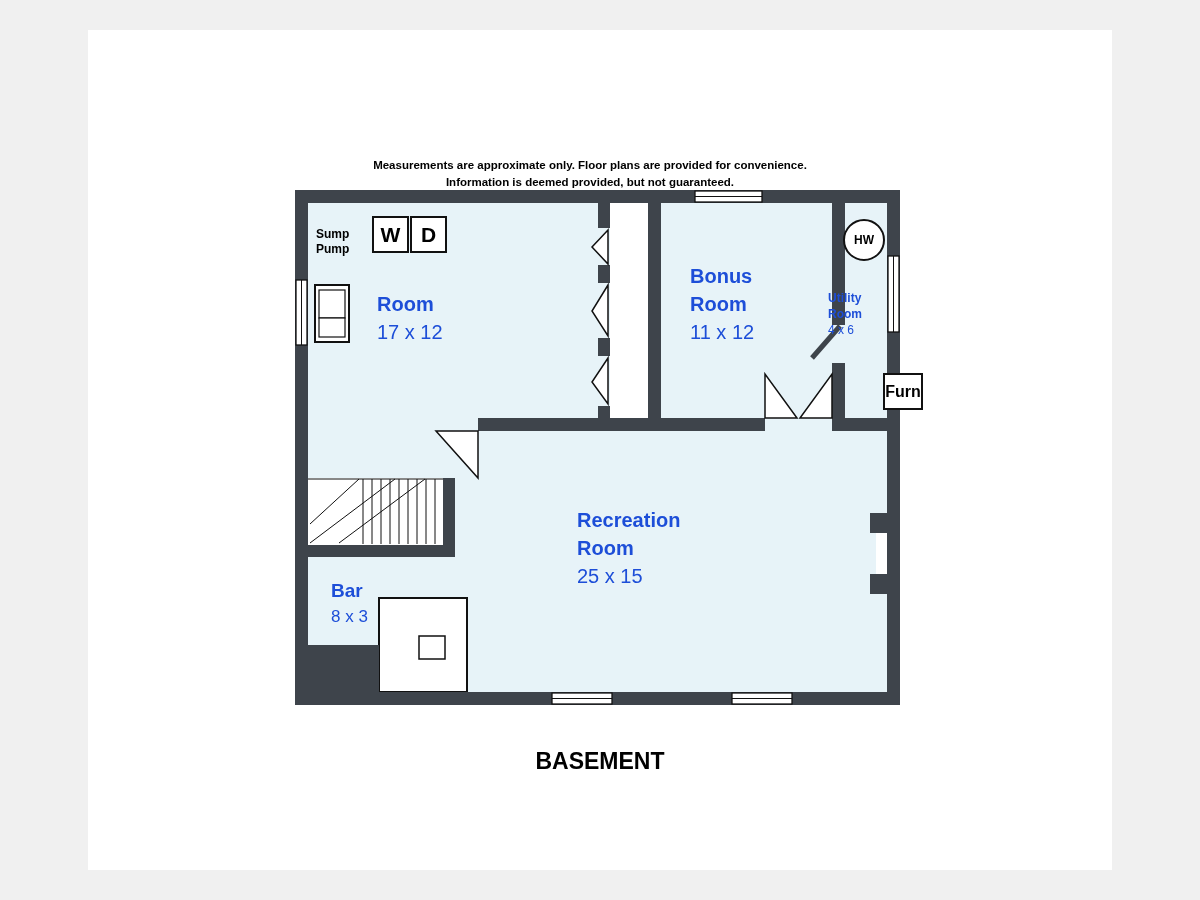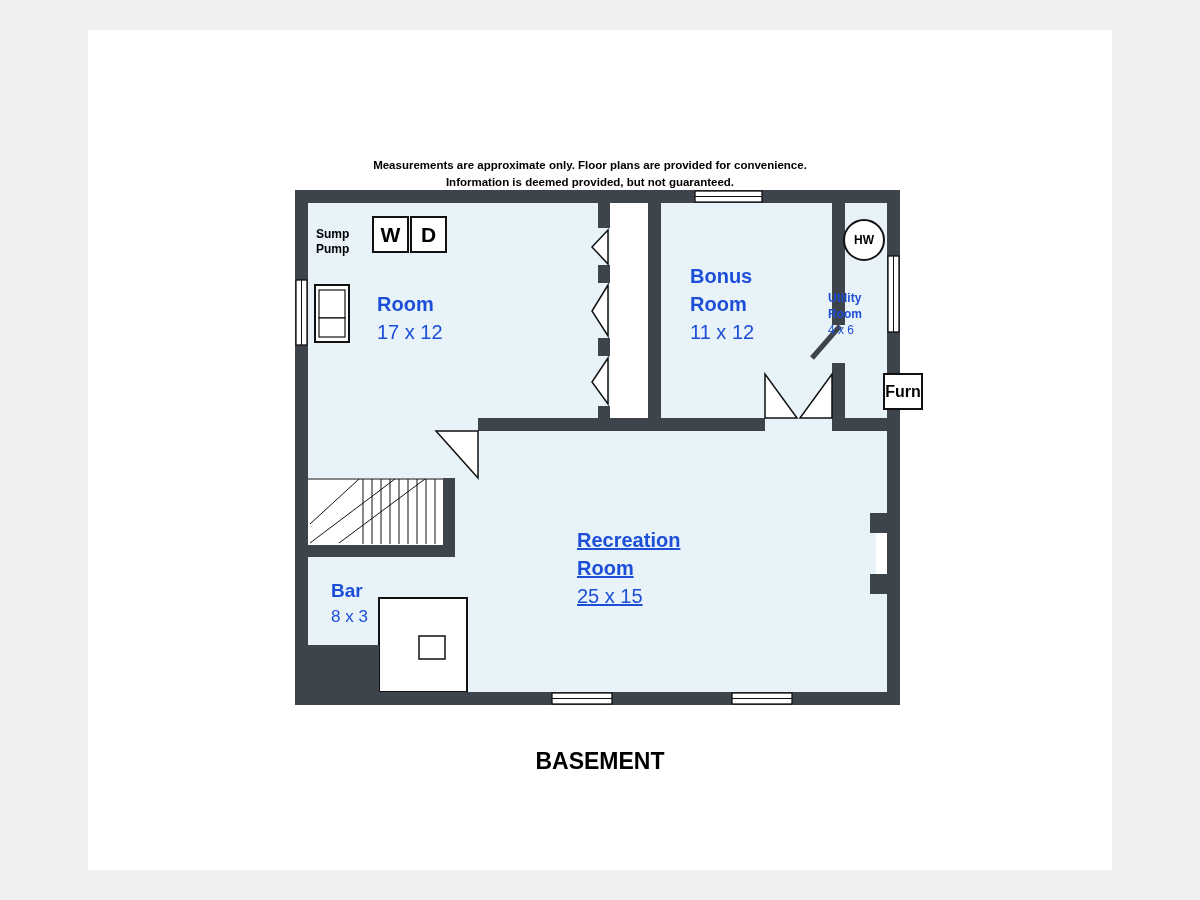--- a/index.html
+++ b/index.html
@@ -192,21 +192,21 @@
     <span class="nm">Room</span>
     <span class="dims">11 x 12</span>
   </div>
 
   <div class="lbl lbl-small" style="left:828px;top:290px;width:68px;">
     <span class="nm">Utility</span>
     <span class="nm">Room</span>
     <span class="dims">4 x 6</span>
   </div>
 
-  <div class="lbl" style="left:577px;top:526px;width:180px;text-decoration:underline;">
+  <div class="lbl" style="left:577px;top:506px;width:180px;">
     <span class="nm">Recreation</span>
     <span class="nm">Room</span>
     <span class="dims">25 x 15</span>
   </div>
 
   <div class="lbl lbl-bar" style="left:331px;top:578px;width:92px;">
     <span class="nm">Bar</span>
     <span class="dims">8 x 3</span>
   </div>
 

